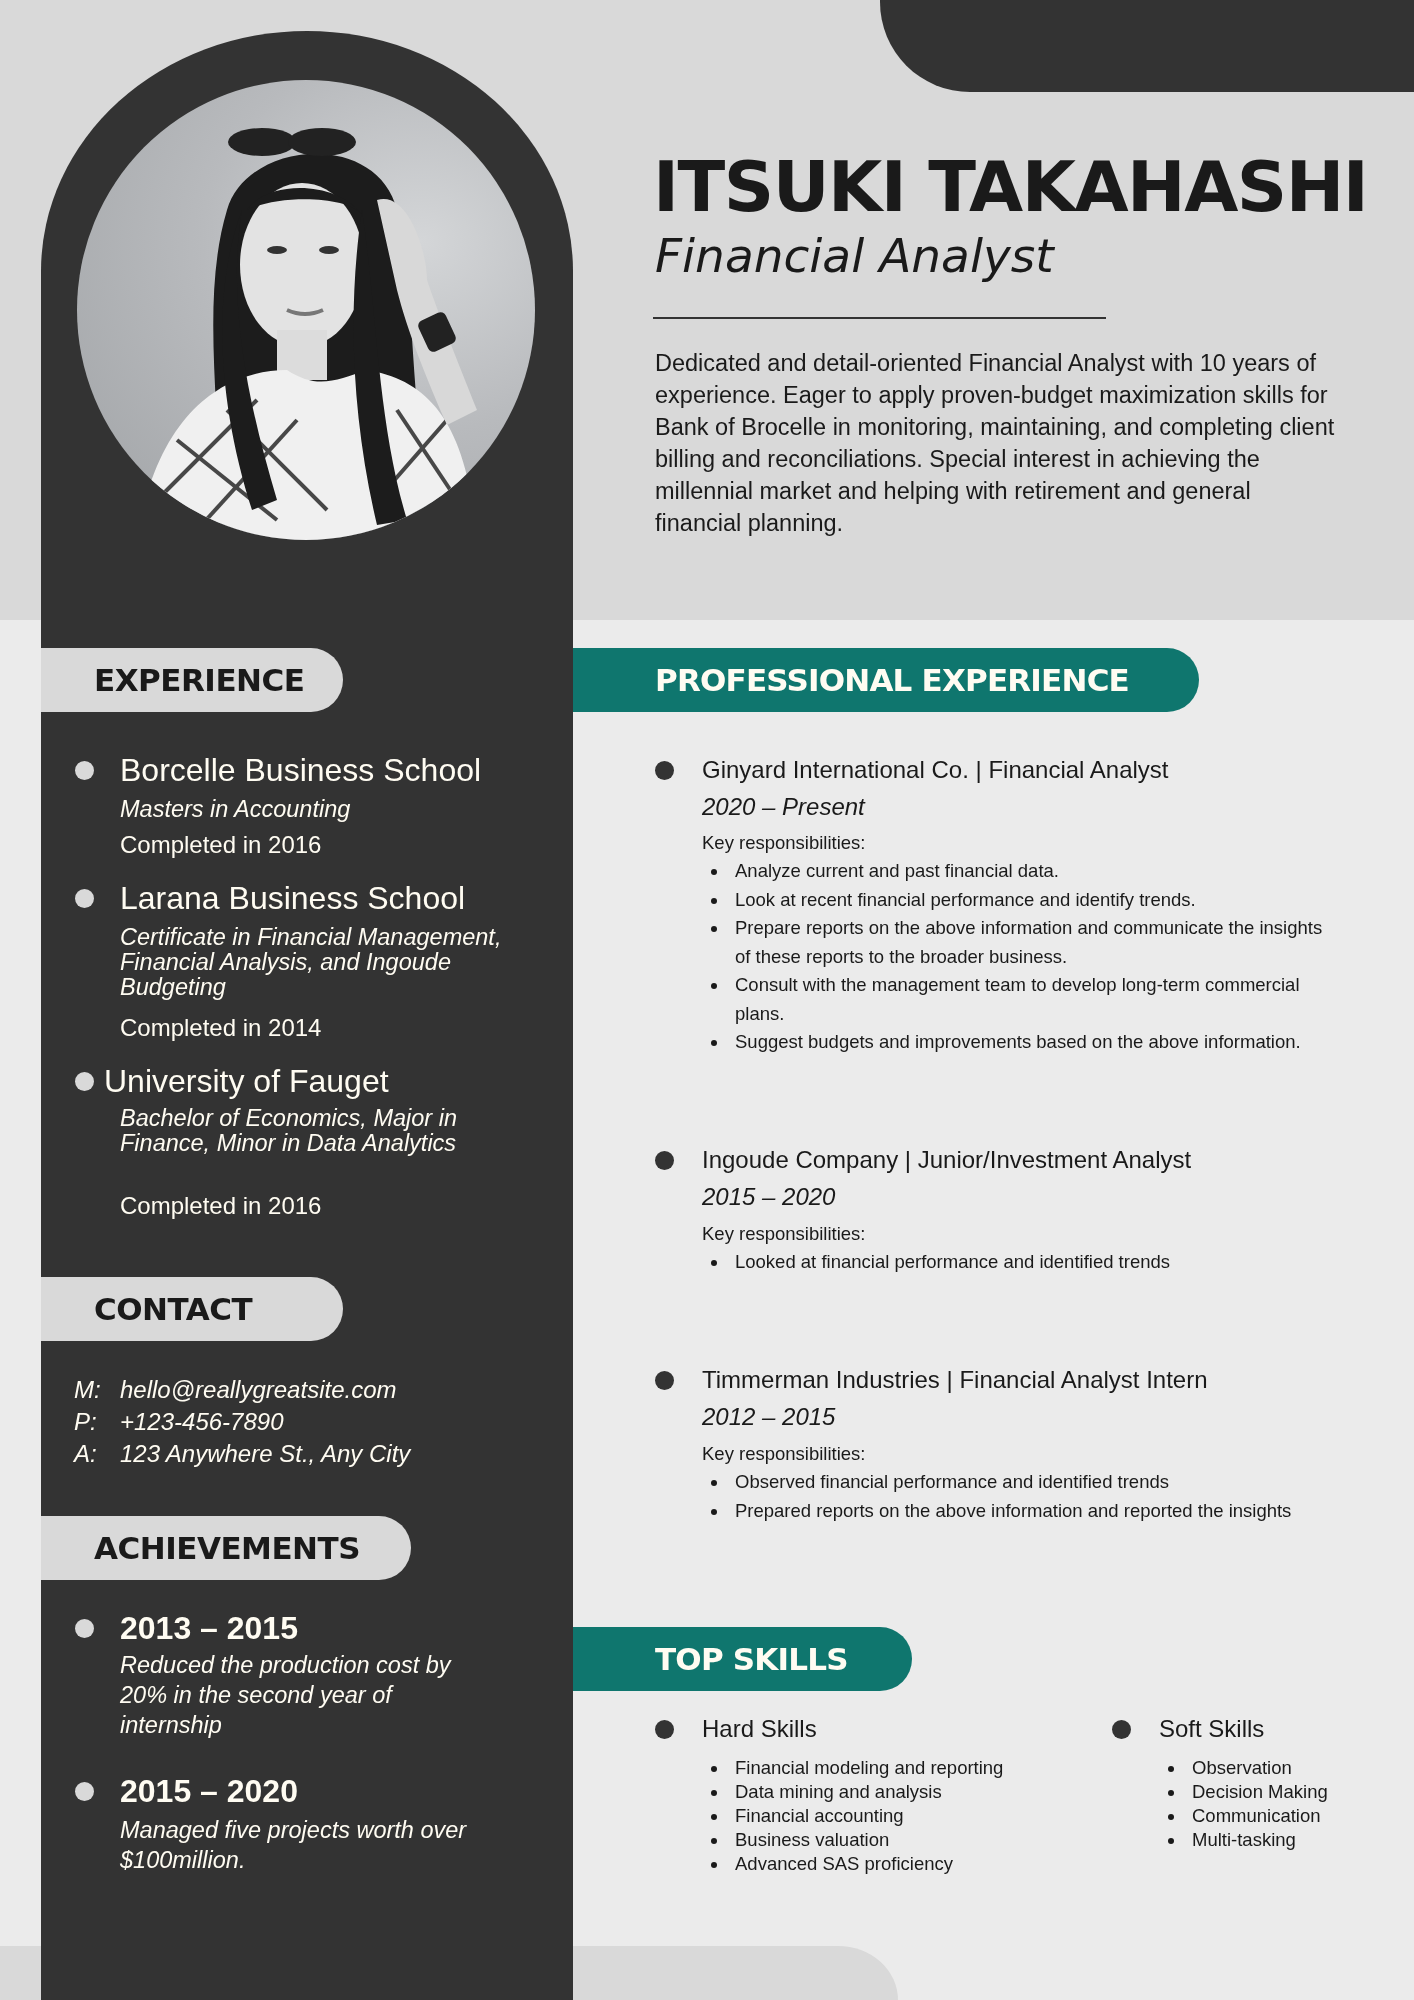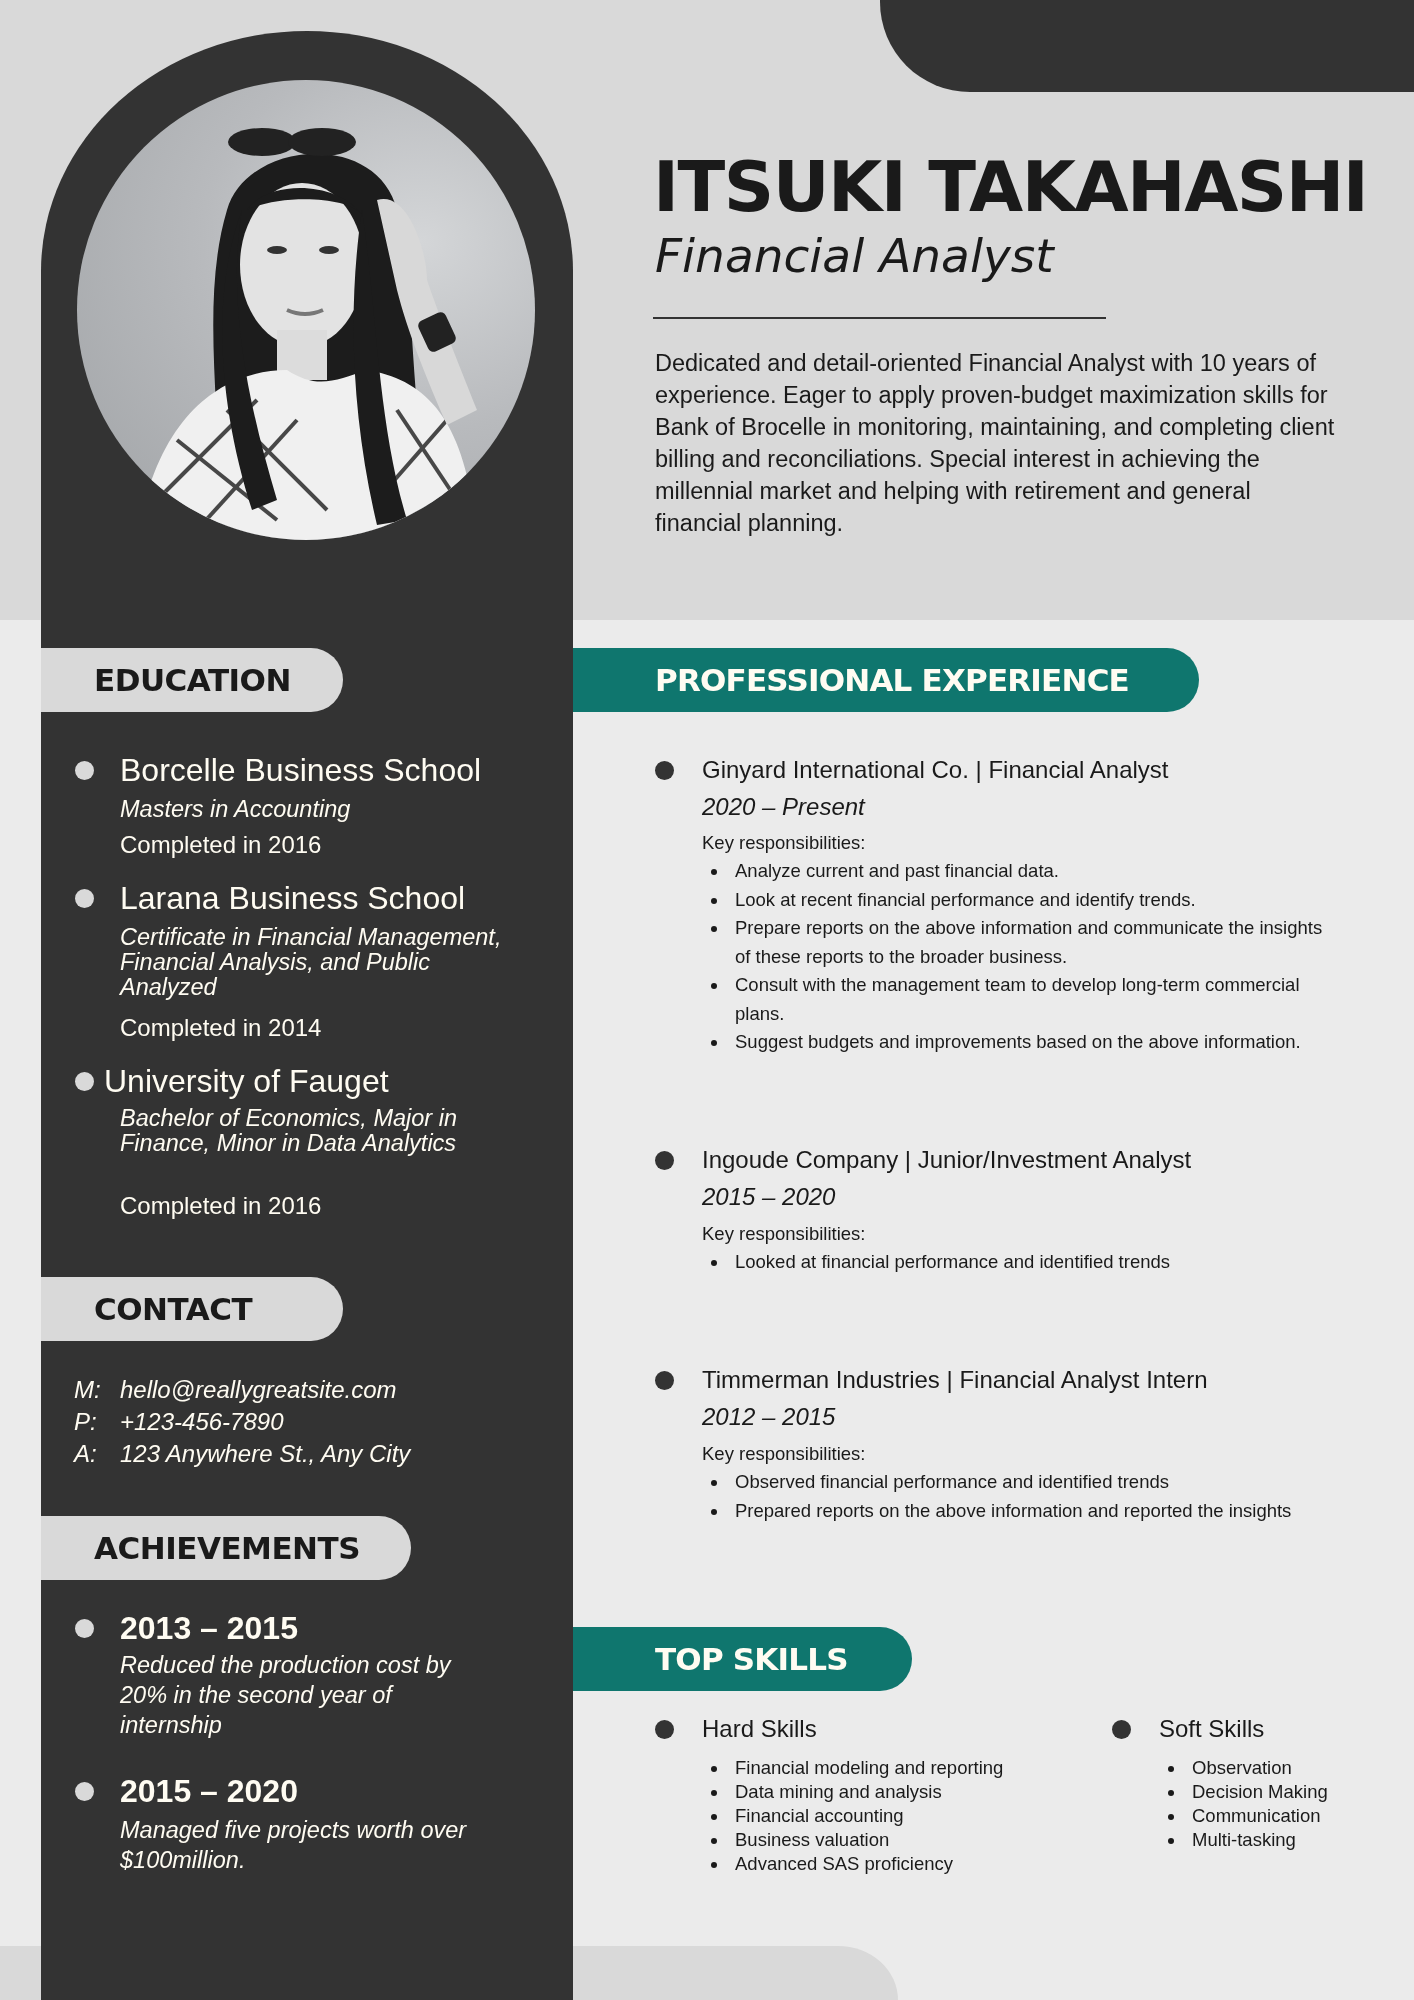--- a/index.html
+++ b/index.html
@@ -112,31 +112,31 @@
     <path d="M300 120 C330 110 350 170 350 200 C360 230 380 280 400 330 L370 345 C350 300 330 250 320 210 Z" fill="#d8d8d8"></path>
     <rect x="345" y="235" width="30" height="34" rx="6" fill="#222" transform="rotate(-25 360 252)"></rect>
   </svg>
 </div>
 
 <div class="abs name">ITSUKI TAKAHASHI</div>
 <div class="abs role">Financial Analyst</div>
 <div class="abs divider"></div>
 <div class="abs summary">Dedicated and detail-oriented Financial Analyst with 10 years of experience. Eager to apply proven-budget maximization skills for Bank of Brocelle in monitoring, maintaining, and completing client billing and reconciliations. Special interest in achieving the millennial market and helping with retirement and general financial planning.</div>
 
-<div class="abs pill-light" style="top:648px;width:302px;">EDUCATION</div>
+<div class="abs pill-light" style="top:648px;width:302px;">EXPERIENCE</div>
 
 <div class="abs lcol" style="left:0;top:0;">
   <div class="abs ldot" style="left:75px;top:761px;"></div>
   <div class="abs l-title" style="left:120px;top:755px;white-space:nowrap;">Borcelle Business School</div>
   <div class="abs l-ital" style="left:120px;top:794px;width:380px;line-height:30px;">Masters in Accounting</div>
   <div class="abs l-sub" style="left:120px;top:830px;white-space:nowrap;">Completed in 2016</div>
 
   <div class="abs ldot" style="left:75px;top:889px;"></div>
   <div class="abs l-title" style="left:120px;top:883px;white-space:nowrap;">Larana Business School</div>
-  <div class="abs l-ital" style="left:120px;top:925px;width:385px;">Certificate in Financial Management, Financial Analysis, and Public Analyzed</div>
+  <div class="abs l-ital" style="left:120px;top:925px;width:385px;">Certificate in Financial Management, Financial Analysis, and Ingoude Budgeting</div>
   <div class="abs l-sub" style="left:120px;top:1013px;white-space:nowrap;">Completed in 2014</div>
 
   <div class="abs ldot" style="left:75px;top:1072px;"></div>
   <div class="abs l-title" style="left:104px;top:1066px;white-space:nowrap;">University of Fauget</div>
   <div class="abs l-ital" style="left:120px;top:1106px;width:375px;">Bachelor of Economics, Major in Finance, Minor in Data Analytics</div>
   <div class="abs l-sub" style="left:120px;top:1191px;white-space:nowrap;">Completed in 2016</div>
 </div>
 
 <div class="abs pill-light" style="top:1277px;width:302px;">CONTACT</div>
 <div class="abs" style="left:74px;top:1374px;width:480px;">

